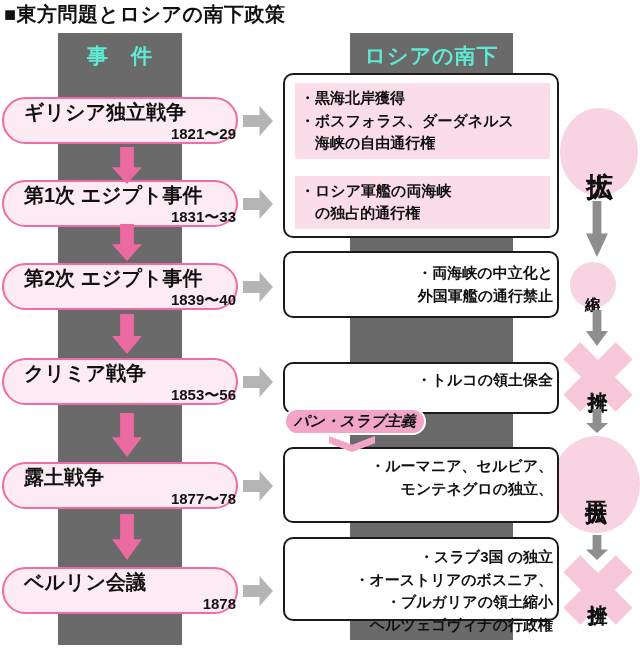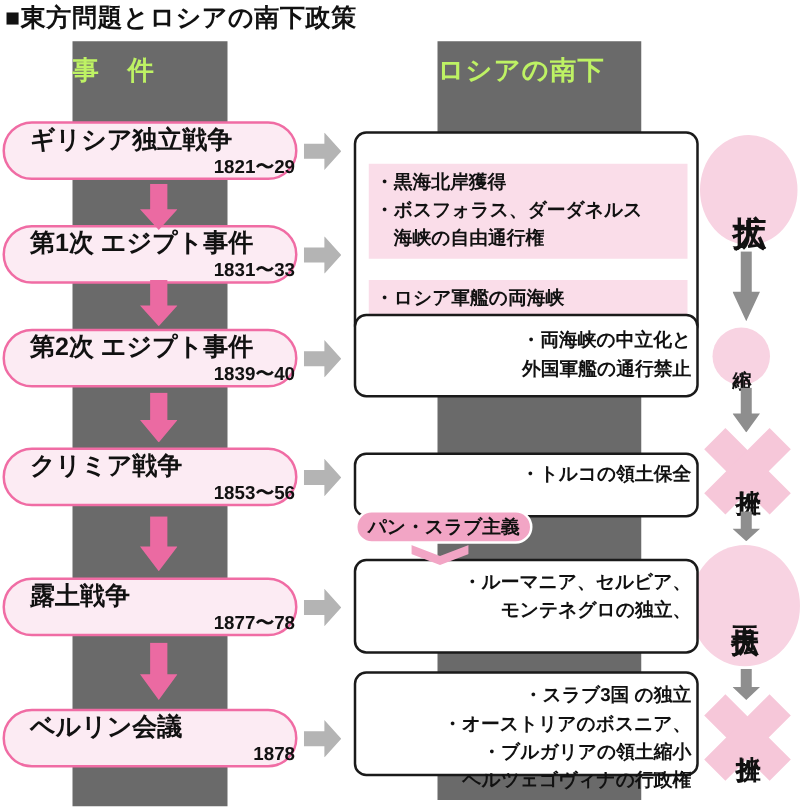--- a/index.html
+++ b/index.html
@@ -9,21 +9,21 @@
   }
   .title{
     position:absolute;left:4px;top:1px;margin:0;
     font-size:20px;font-weight:bold;letter-spacing:0.5px;
   }
   
   .bar{position:absolute;top:33px;background:var(--bar-gray,#6a6a6a);z-index:1;}
   .bar-left{left:58px;width:124px;height:612px;}
   .bar-right{left:350px;width:163px;height:607px;}
   .bar-header{
-    color:#bef264;font-weight:bold;font-size:21px;
+    color:#5eead4;font-weight:bold;font-size:21px;text-align:center;
     padding-top:9px;letter-spacing:1px;white-space:pre;
   }
   
   .oval{
     position:absolute;left:2px;width:232px;height:43px;z-index:2;
     background:var(--event-fill,#fcebf3);
     border:2.5px solid var(--event-border,#f06ca4);
     border-radius:26px;
   }
   .ev-name{font-size:20px;font-weight:bold;padding:1px 0 0 20px;line-height:25px;white-space:nowrap;}
@@ -45,27 +45,27 @@
     position:absolute;left:283px;width:276px;z-index:2;box-sizing:border-box;
     background:#fff;border:2px solid #1a1a1a;border-radius:10px;
   }
   .bline{font-size:15px;font-weight:600;line-height:22.5px;white-space:pre;}
   .pad{padding:6px 4px 0 12px;text-align:right;}
   .hl{
     background:var(--outcome-highlight,#fadde9);
     margin:0 7px 0 10px;padding:4px 2px 4px 5px;
   }
   .hl-gap{height:17px;}
-  .b1pad{padding-top:24px;margin-top:32px;}
+  .b1pad{padding-top:8px;}
   
   .pan-label{
     position:absolute;left:284px;top:408px;width:142px;height:27px;z-index:3;
     background:var(--pan-slav-fill,#f2a5c5);border:2px solid #fff;border-radius:15px;
     display:flex;align-items:center;justify-content:center;box-sizing:border-box;
-    font-size:15px;font-weight:bold;
+    font-size:15px;font-weight:bold;font-style:italic;
   }
   .pan-tail{
     position:absolute;left:329px;top:436px;width:46px;height:16px;z-index:3;
     background:var(--pan-slav-fill,#f2a5c5);
     clip-path:polygon(0 0,50% 55%,100% 0,100% 45%,50% 100%,0 45%);
   }
   
   .st-ellipse{
     position:absolute;z-index:1;background:var(--status-fill,#f8d3e2);border-radius:50%;
     display:flex;align-items:center;justify-content:center;

